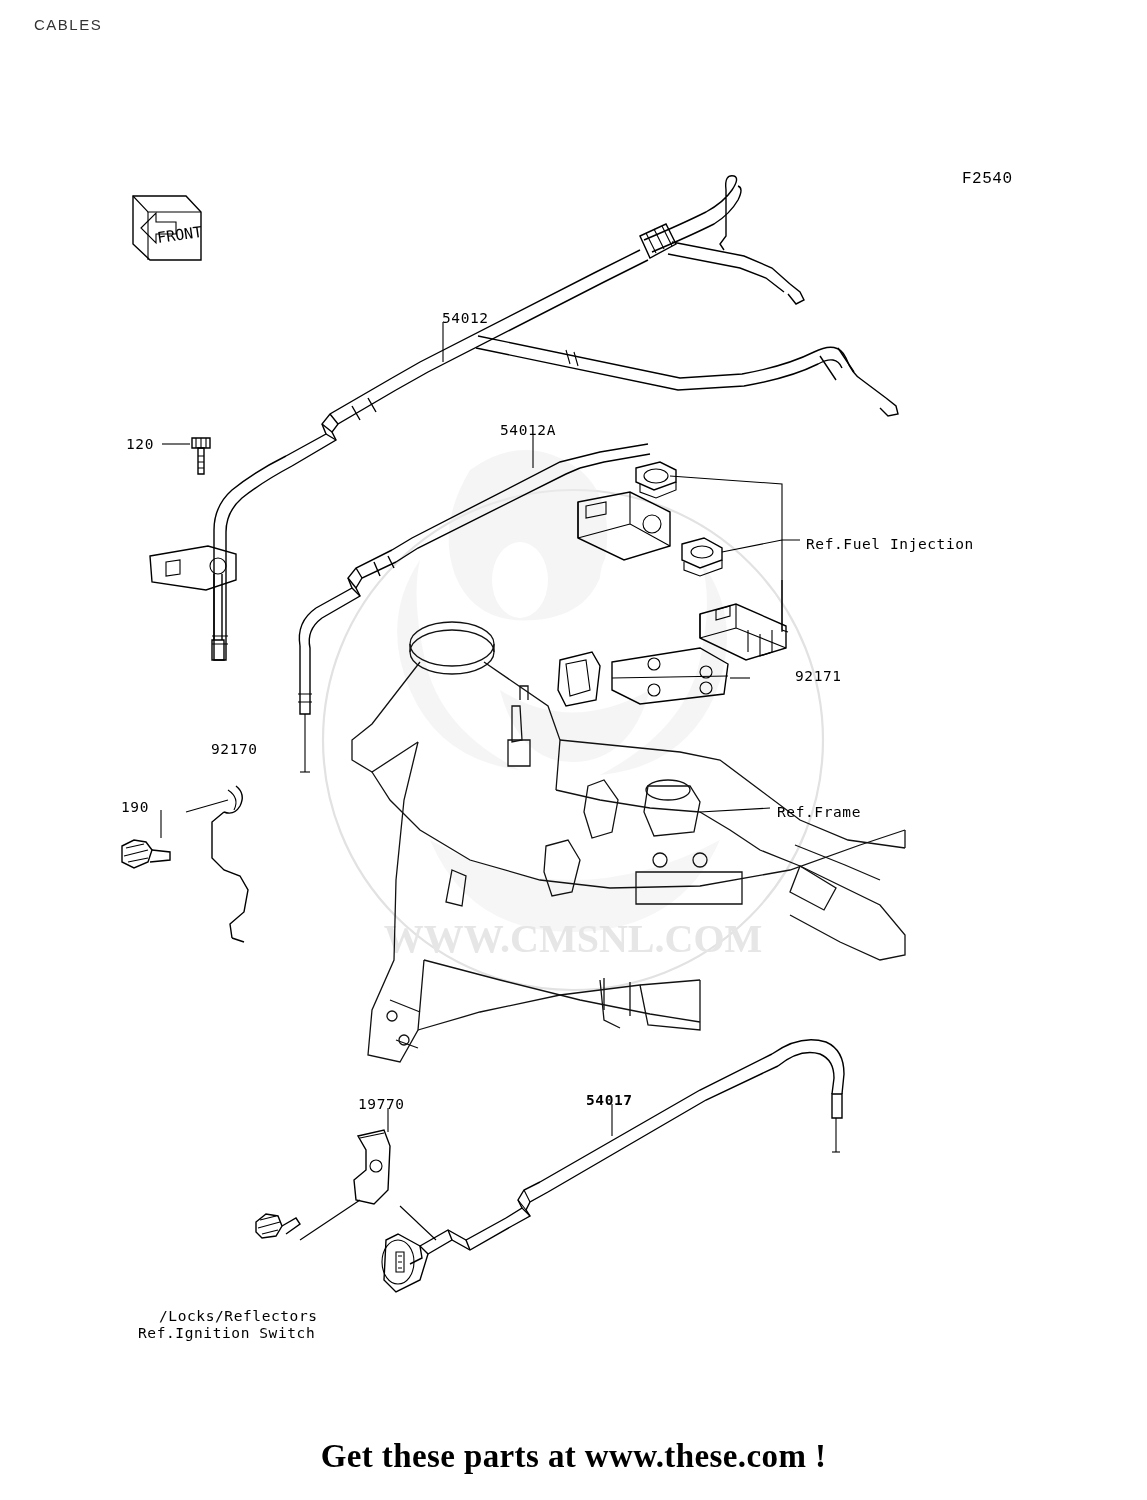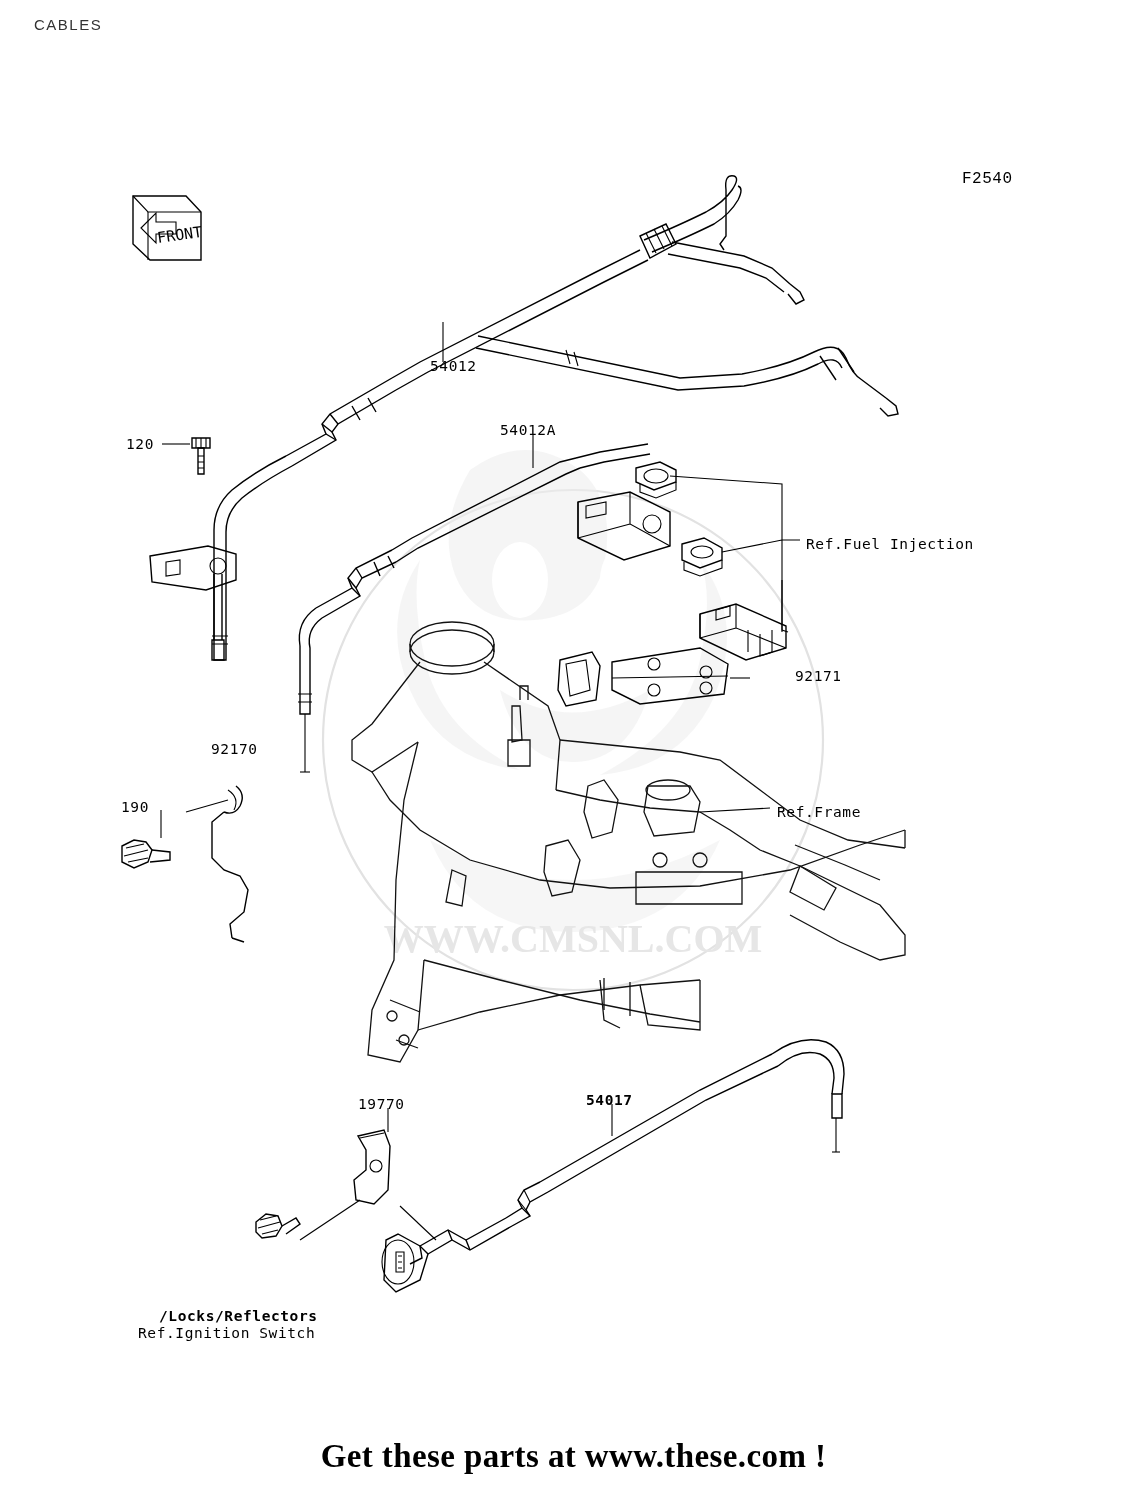--- a/index.html
+++ b/index.html
@@ -296,27 +296,27 @@
     <path class="ln-lead" d="M782 540 L782 632"></path>
     <path class="ln-lead" d="M770 808 L700 812"></path>
     <path class="ln-lead" d="M388 1108 L388 1132"></path>
     <path class="ln-lead" d="M612 1104 L612 1136"></path>
     <path class="ln-lead" d="M300 1240 L360 1200"></path>
     <path class="ln-lead" d="M400 1206 L436 1240"></path>
   </g>
 </svg>
 </div>
 
-<div class="lbl" style="left:430px; top:310px;margin-top:48px;">54012</div>
+<div class="lbl" style="left:442px; top:310px;">54012</div>
 <div class="lbl" style="left:500px; top:422px;">54012A</div>
 <div class="lbl" style="left:126px; top:436px;">120</div>
 <div class="lbl" style="left:211px; top:741px;text-align:right;">92170</div>
 <div class="lbl" style="left:121px; top:799px;">190</div>
 <div class="lbl" style="left:795px; top:668px;">92171</div>
 <div class="lbl" style="left:358px; top:1096px;">19770</div>
 <div class="lbl" style="left:586px; top:1092px;font-weight:bold;">54017</div>
 
 <div class="lbl" style="left:806px; top:536px;">Ref.Fuel Injection</div>
 <div class="lbl" style="left:777px; top:804px;">Ref.Frame</div>
 <div class="lbl" style="left:138px; top:1281px;margin-top:44px;">Ref.Ignition Switch</div>
-<div class="lbl" style="left:159px; top:1308px;font-weight:bold;">/Locks/Reflectors</div>
+<div class="lbl" style="left:159px; top:1308px;">/Locks/Reflectors</div>
 
 <div id="footer-cta">Get these parts at www.these.com !</div>
 
 </body></html>

